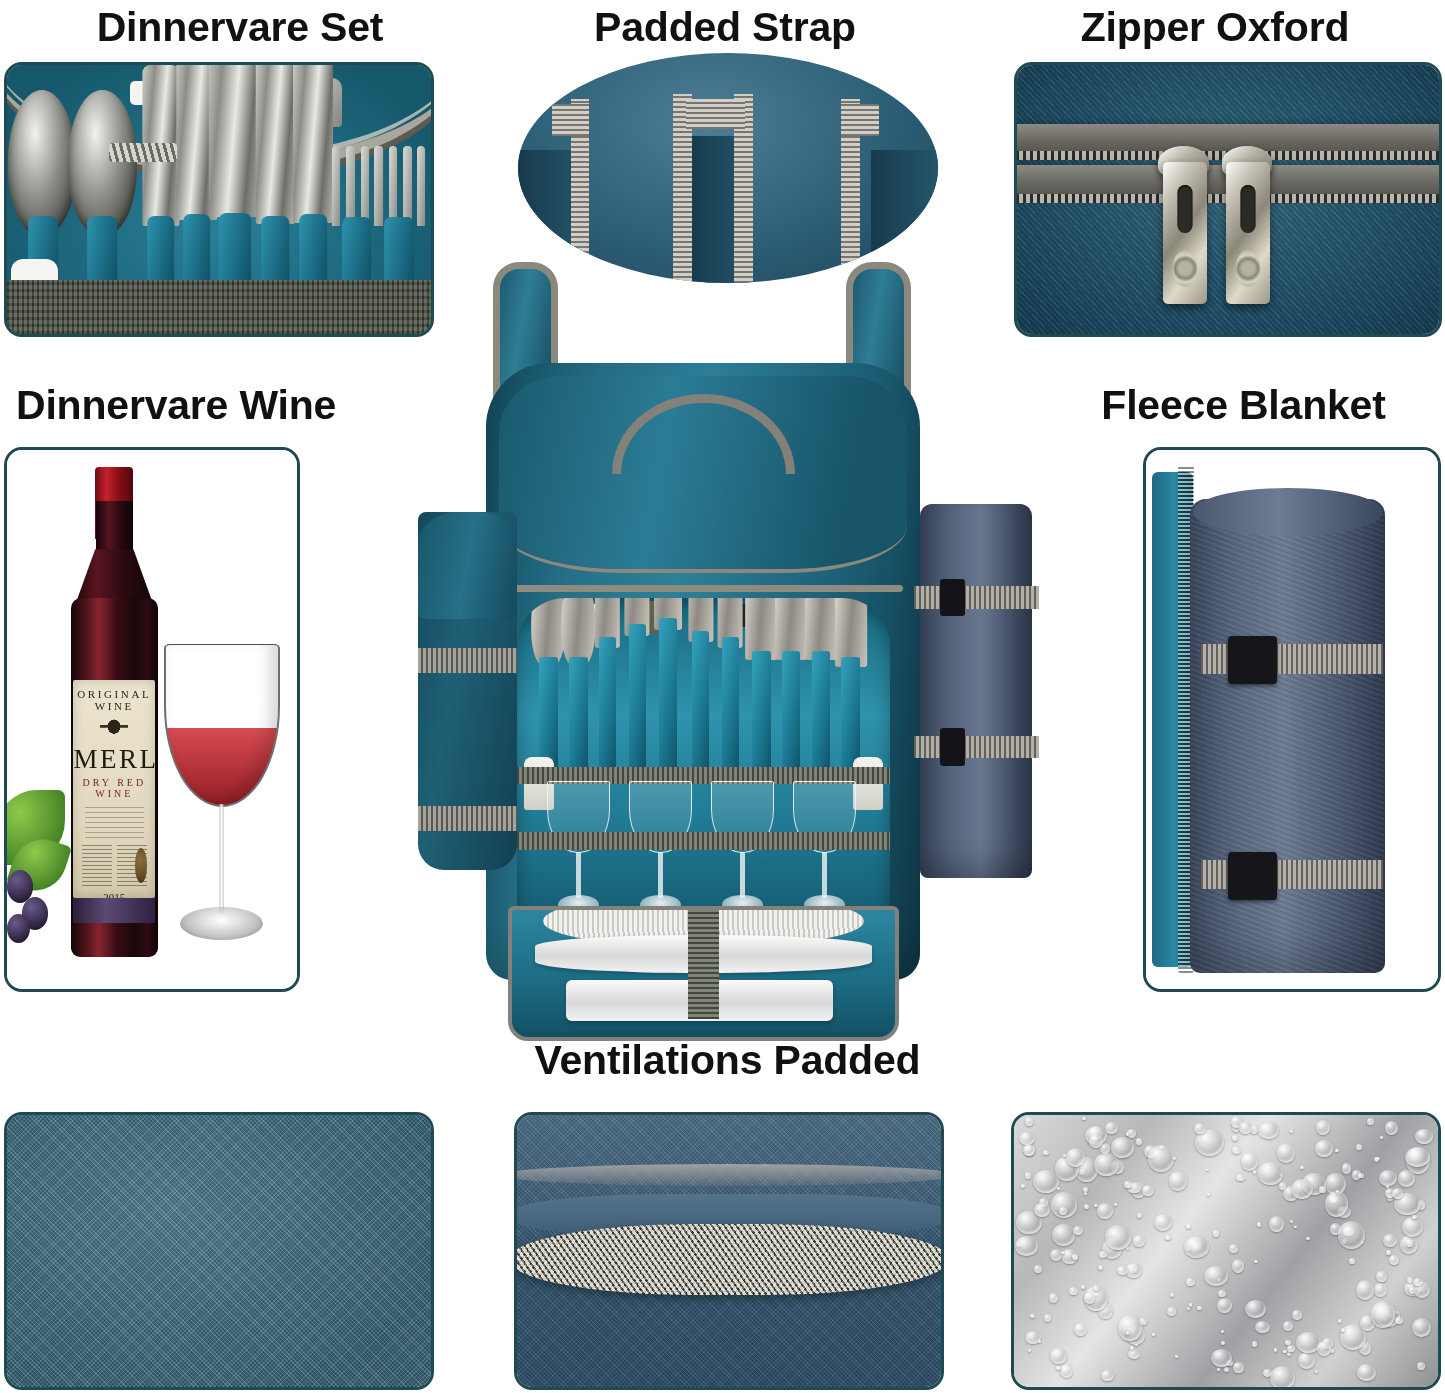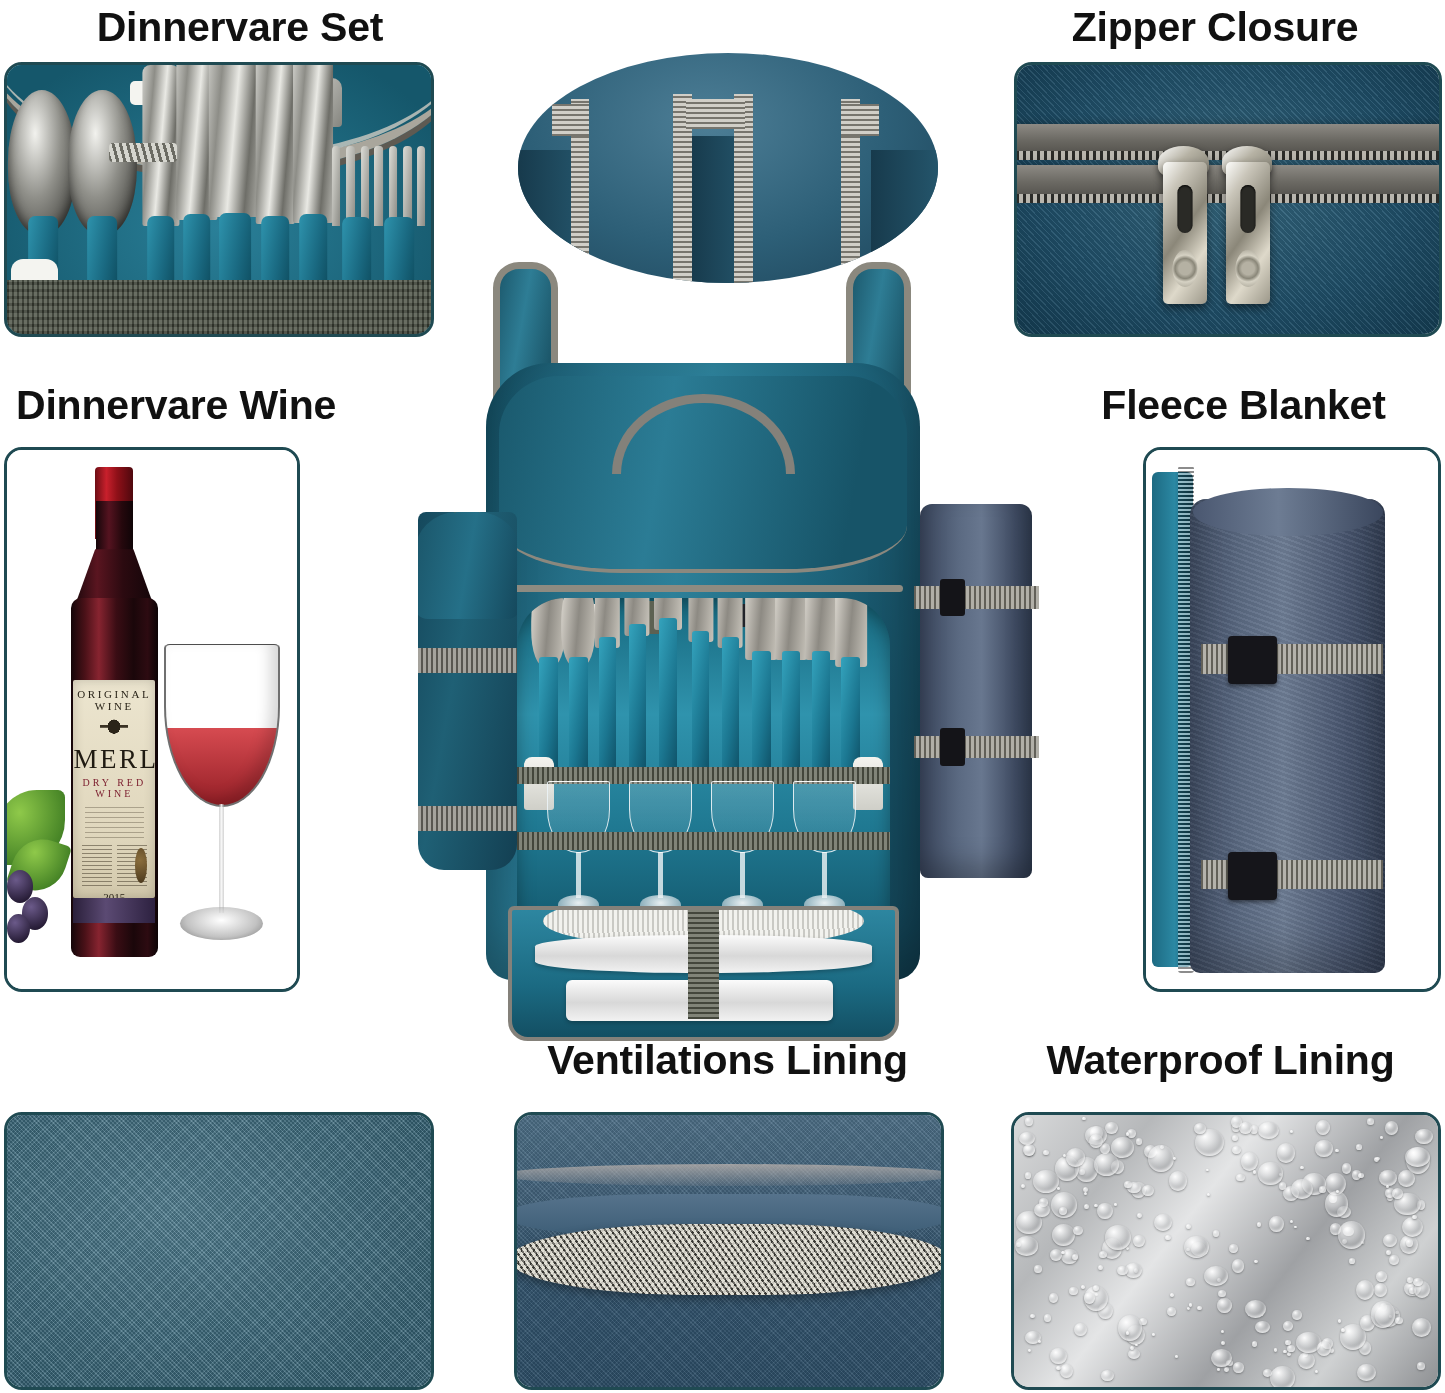--- a/index.html
+++ b/index.html
@@ -349,21 +349,22 @@
   .drop { position:absolute; border-radius:50%;
     background: radial-gradient(circle at 34% 28%, rgba(255,255,255,.95) 0%, rgba(232,233,234,.55) 30%, rgba(150,152,155,.45) 62%, rgba(105,107,110,.55) 100%);
     box-shadow: inset -1px -2px 3px rgba(255,255,255,.75), 0 1px 2px rgba(60,62,65,.45); }
 </style>
 </head>
 <body>
 
 <div class="page">
 
   <div class="feat-label" style="left:0; top:3px; width:480px; text-align:center;">Dinnervare Set</div>
-  <div class="feat-label" style="left:985px; top:3px; width:460px; text-align:center;">Zipper Closure</div>
+  <div class="feat-label" style="left:490px; top:3px; width:470px; text-align:center;">Padded Strap</div>
+  <div class="feat-label" style="left:985px; top:3px; width:460px; text-align:center;">Zipper Oxford</div>
 
   <div class="panel rounded" style="left:4px; top:62px; width:430px; height:275px;">
     <div class="dw-bg"></div>
     <div class="dw-zip"></div>
     <div class="dw-zip2"></div>
 
     <div class="topstrap"></div>
     <div class="whitecap" style="left:29%; top:6%; width:16%; height:9%;"></div>
     <div class="opener"></div>
     <div class="whitecap" style="left:59%; top:7%; width:10%; height:7%;"></div>
@@ -621,22 +622,21 @@
     </div>
 
     <div class="blanket-side" style="right:0; top:31%; width:18%; height:48%;">
       <div class="bs-strap" style="left:-6%; top:22%; width:112%;"></div>
       <div class="bs-buckle" style="left:18%; top:20%; width:22%; height:10%;"></div>
       <div class="bs-strap" style="left:-6%; top:62%; width:112%;"></div>
       <div class="bs-buckle" style="left:18%; top:60%; width:22%; height:10%;"></div>
     </div>
   </div>
 
-  <div class="feat-label" style="left:500px; top:1036px; width:455px; text-align:center;">Ventilations Lining</div>
-  <div class="feat-label" style="left:1000px; top:1036px; width:441px; text-align:center;">Waterproof Lining</div>
+  <div class="feat-label" style="left:500px; top:1036px; width:455px; text-align:center;">Ventilations Padded</div>
 
   <div class="panel rounded" style="left:4px; top:1112px; width:430px; height:278px;">
     <div class="tex-oxford"></div>
   </div>
 
   <div class="panel rounded" style="left:514px; top:1112px; width:430px; height:278px;">
     <div class="vt-bg"></div>
     <div class="vt-seam"></div>
     <div class="vt-lip"></div>
     <div class="vt-mesh"></div>

